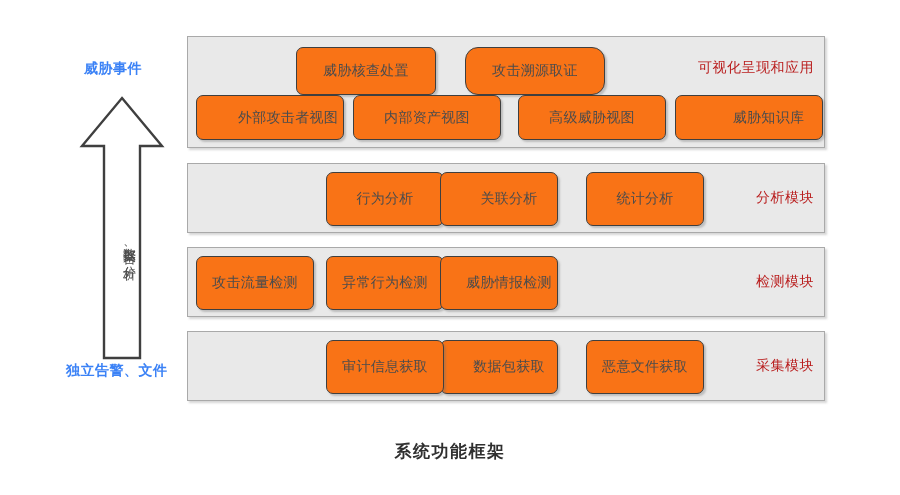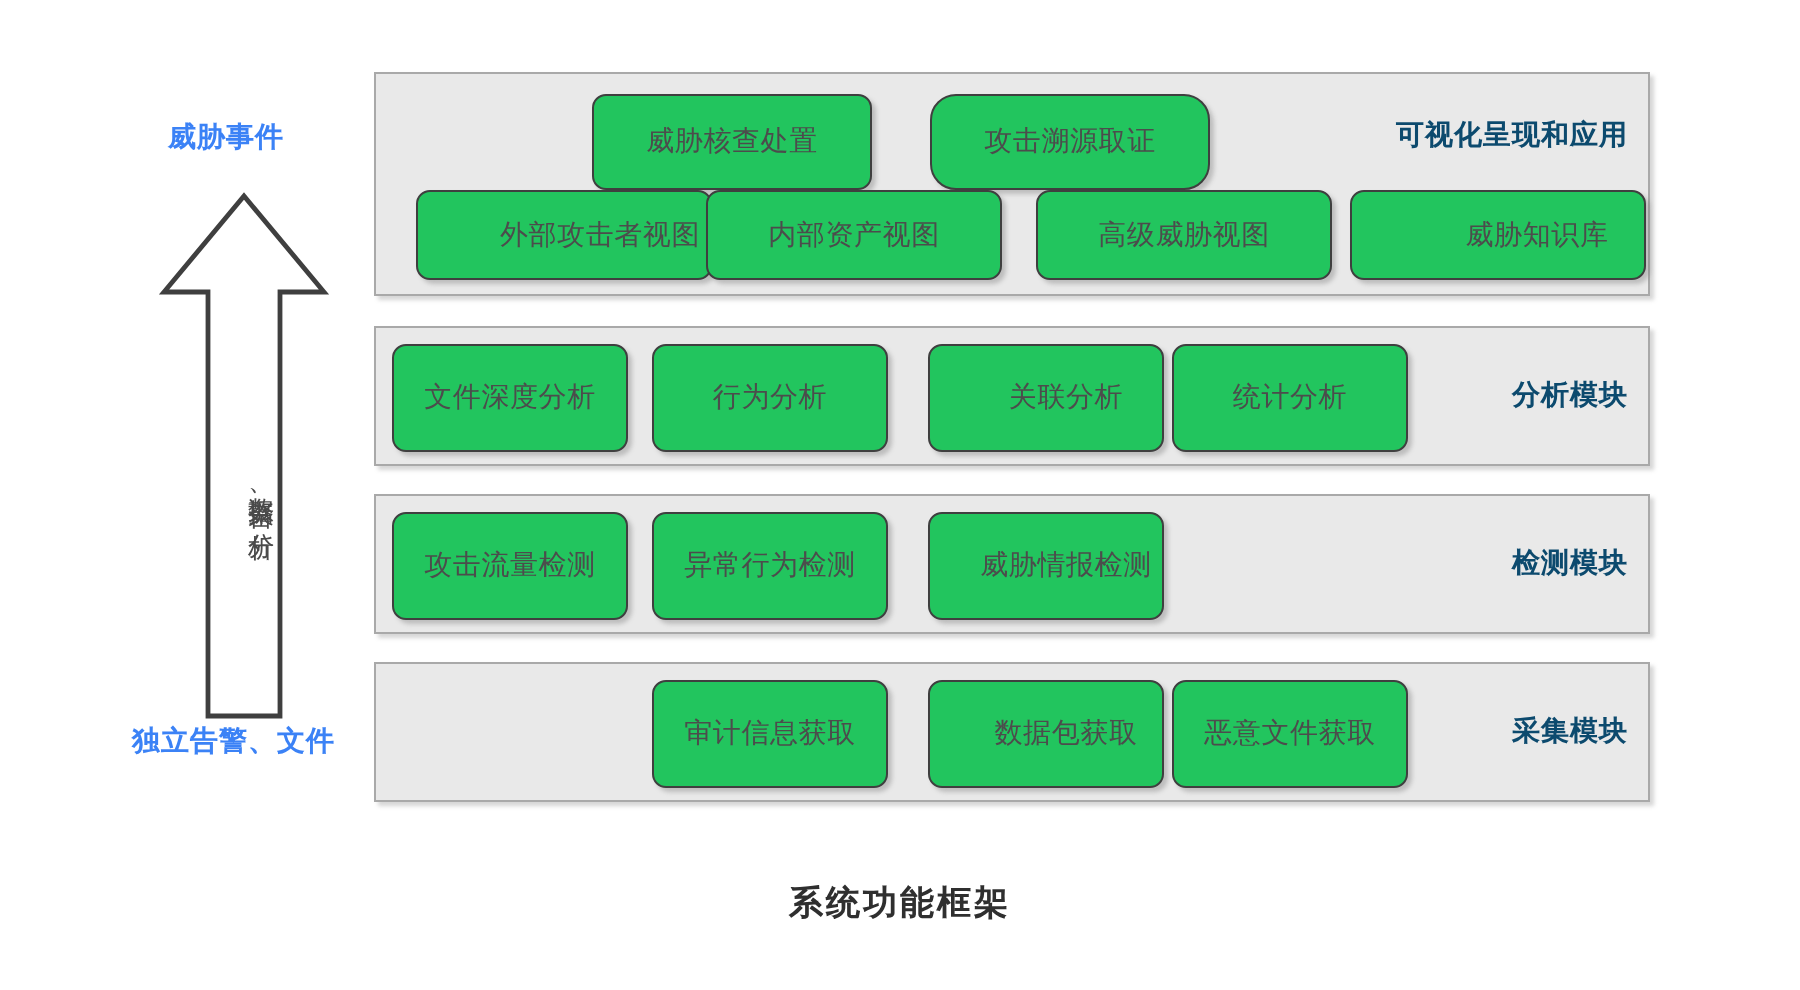--- a/index.html
+++ b/index.html
@@ -78,35 +78,35 @@
   #panel-0 { top: 36px;  height: 112px; }
   #panel-1 { top: 163px; height: 70px;  }
   #panel-2 { top: 247px; height: 70px;  }
   #panel-3 { top: 331px; height: 70px;  }
 
   
   .module-label {
     position: absolute;
     right: 10px;
     font-size: 14px;
-    font-weight: bold;
-    color: #0c4a6e;
+    font-weight: normal;
+    color: #b91c1c;
     white-space: nowrap;
     letter-spacing: 0.5px;
   }
   #panel-0 .module-label { top: 22px; }
   .panel-std .module-label {
     top: 50%;
     transform: translateY(-50%);
   }
 
   
   .box {
     position: absolute;
-    background: #22c55e;
+    background: #f97316;
     border: 1.6px solid #3f3f3f;
     border-radius: 7px;
     box-sizing: border-box;
     display: flex;
     align-items: center;
     justify-content: center;
     font-size: 14px;
     color: #4c4c4c;
     white-space: nowrap;
     box-shadow: 2px 2px 2px rgba(110,110,110,0.35);
@@ -121,34 +121,34 @@
   }
   #box-top-0 { left: 108px; }
   #box-top-1 { left: 277px; border-radius: 13px; }
 
   
   .box-row0 {
     top: 58px;
     height: 45px;
     width: 148px;
   }
-  #box-r0-0 { left: 20px; padding-left: 36px;   }
+  #box-r0-0 { left: 8px; padding-left: 36px;   }
   #box-r0-1 { left: 165px; }
   #box-r0-2 { left: 330px; }
   #box-r0-3 { left: 487px; padding-left: 39px; }
 
   
   .box-std {
     top: 8px;
     height: 54px;
     width: 118px;
   }
   .box-std.c0 { left: 8px;   }
   .box-std.c1 { left: 138px; }
-  .box-std.c2 { left: 276px; padding-left: 20px; }
+  .box-std.c2 { left: 252px; padding-left: 20px; }
   .box-std.c3 { left: 398px; }
 
   
   #caption {
     position: absolute;
     left: 0;
     top: 440px;
     width: 900px;
     text-align: center;
     font-size: 17px;
@@ -180,21 +180,20 @@
     <div class="box box-top" id="box-top-1">攻击溯源取证</div>
 
     <div class="box box-row0" id="box-r0-0">外部攻击者视图</div>
     <div class="box box-row0" id="box-r0-1">内部资产视图</div>
     <div class="box box-row0" id="box-r0-2">高级威胁视图</div>
     <div class="box box-row0" id="box-r0-3">威胁知识库</div>
   </div>
 
   <div class="panel panel-std" id="panel-1">
     <div class="module-label">分析模块</div>
-    <div class="box box-std c0">文件深度分析</div>
     <div class="box box-std c1">行为分析</div>
     <div class="box box-std c2">关联分析</div>
     <div class="box box-std c3">统计分析</div>
   </div>
 
   <div class="panel panel-std" id="panel-2">
     <div class="module-label">检测模块</div>
     <div class="box box-std c0">攻击流量检测</div>
     <div class="box box-std c1">异常行为检测</div>
     <div class="box box-std c2">威胁情报检测</div>

